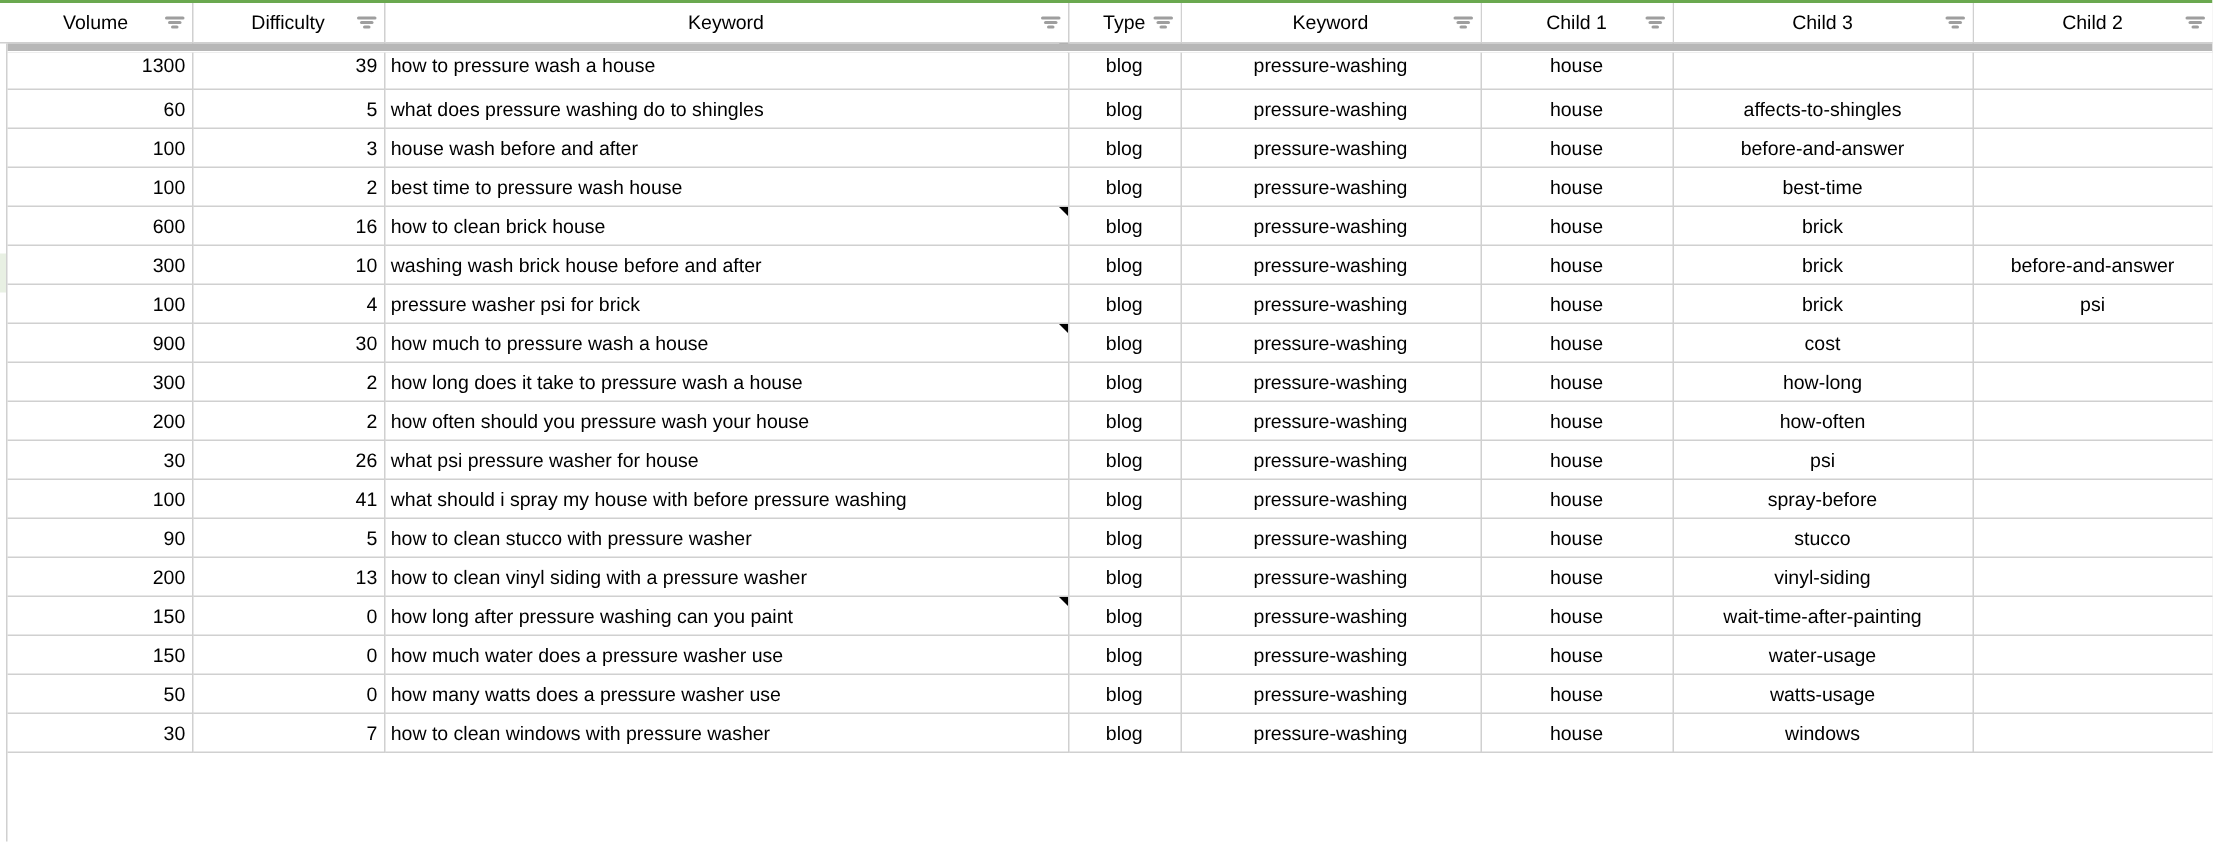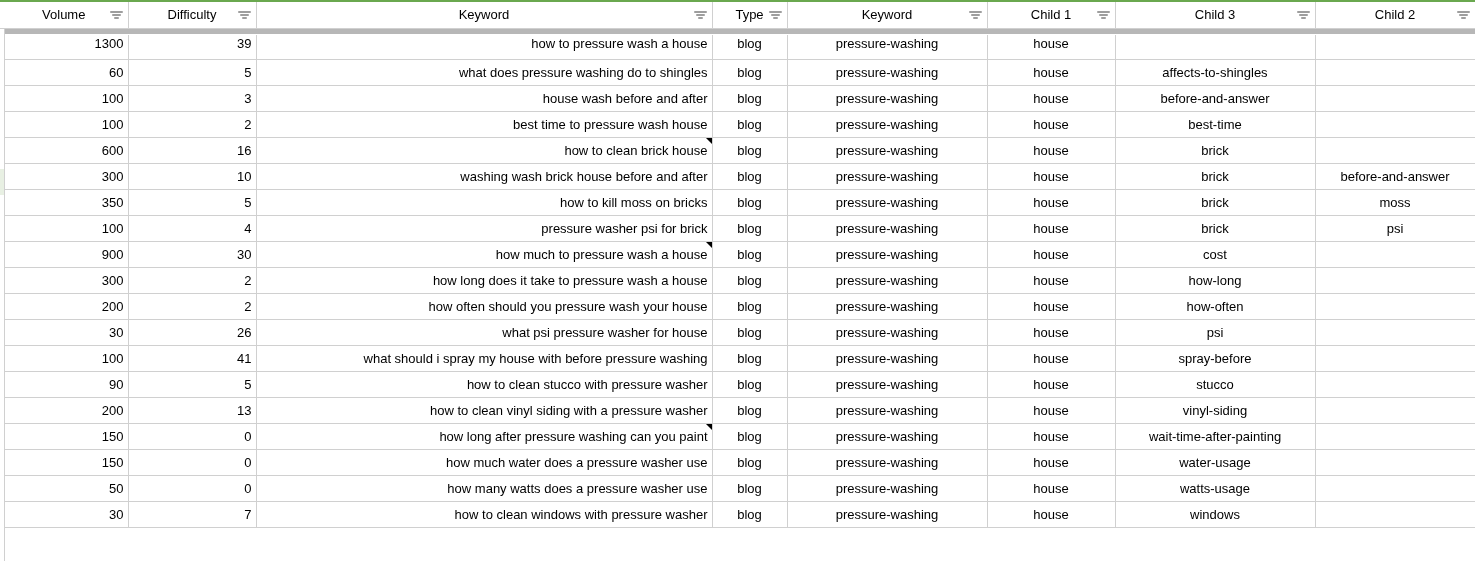--- a/index.html
+++ b/index.html
@@ -80,21 +80,21 @@
   col.c-volume     { width: 128px; }
   col.c-difficulty { width: 128px; }
   col.c-keyword    { width: 456px; }
   col.c-type       { width: 75px; }
   col.c-parent     { width: 200px; }
   col.c-child1     { width: 128px; }
   col.c-child2     { width: 200px; }
   col.c-child3     { width: 160px; }
 
   td.num { text-align: right; }
-  td.kw  { text-align: right; padding-left: 8px; position: relative; }
+  td.kw  { text-align: left; padding-left: 8px; position: relative; }
   td.ctr { text-align: center; }
 
   
   .note-tri {
     position: absolute;
     top: 0;
     right: 0;
     width: 0;
     height: 0;
     border-top: 6px solid #000000;
@@ -257,30 +257,20 @@
           <td class="num">300</td>
           <td class="num">10</td>
           <td class="kw">washing wash brick house before and after</td>
           <td class="ctr">blog</td>
           <td class="ctr">pressure-washing</td>
           <td class="ctr">house</td>
           <td class="ctr">brick</td>
           <td class="ctr">before-and-answer</td>
         </tr>
         <tr>
-          <td class="num">350</td>
-          <td class="num">5</td>
-          <td class="kw">how to kill moss on bricks</td>
-          <td class="ctr">blog</td>
-          <td class="ctr">pressure-washing</td>
-          <td class="ctr">house</td>
-          <td class="ctr">brick</td>
-          <td class="ctr">moss</td>
-        </tr>
-        <tr>
           <td class="num">100</td>
           <td class="num">4</td>
           <td class="kw">pressure washer psi for brick</td>
           <td class="ctr">blog</td>
           <td class="ctr">pressure-washing</td>
           <td class="ctr">house</td>
           <td class="ctr">brick</td>
           <td class="ctr">psi</td>
         </tr>
         <tr>

